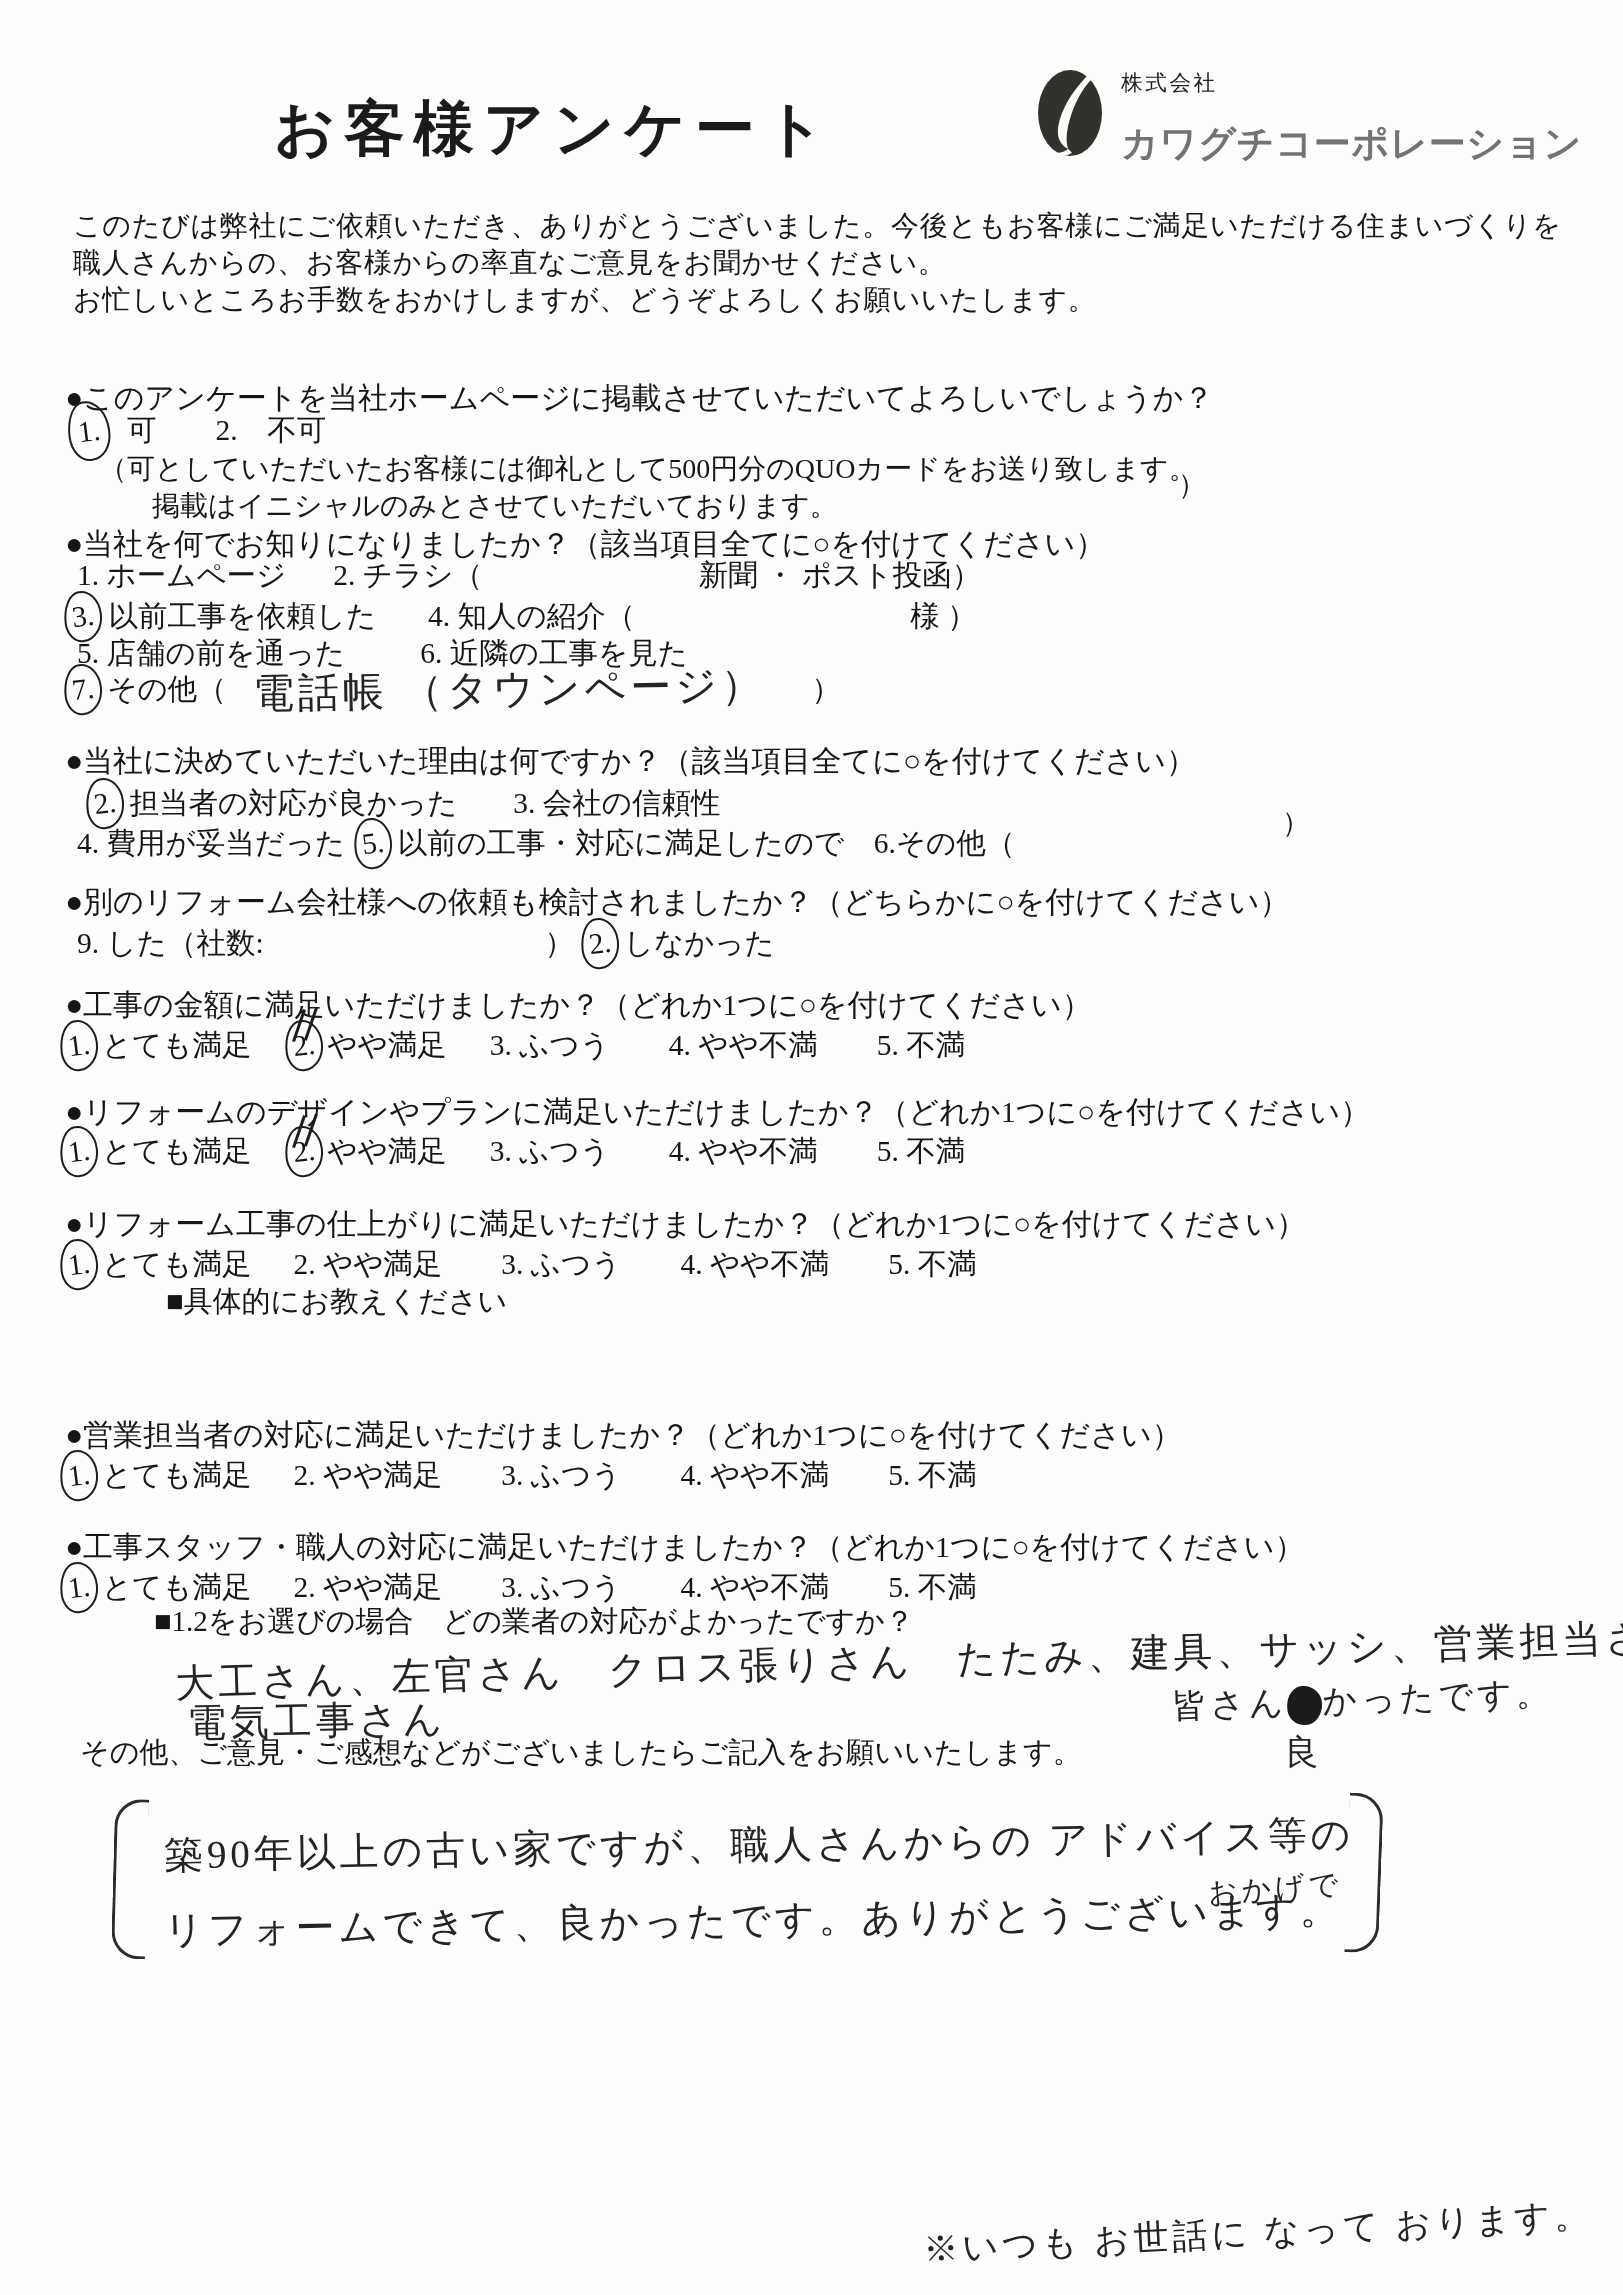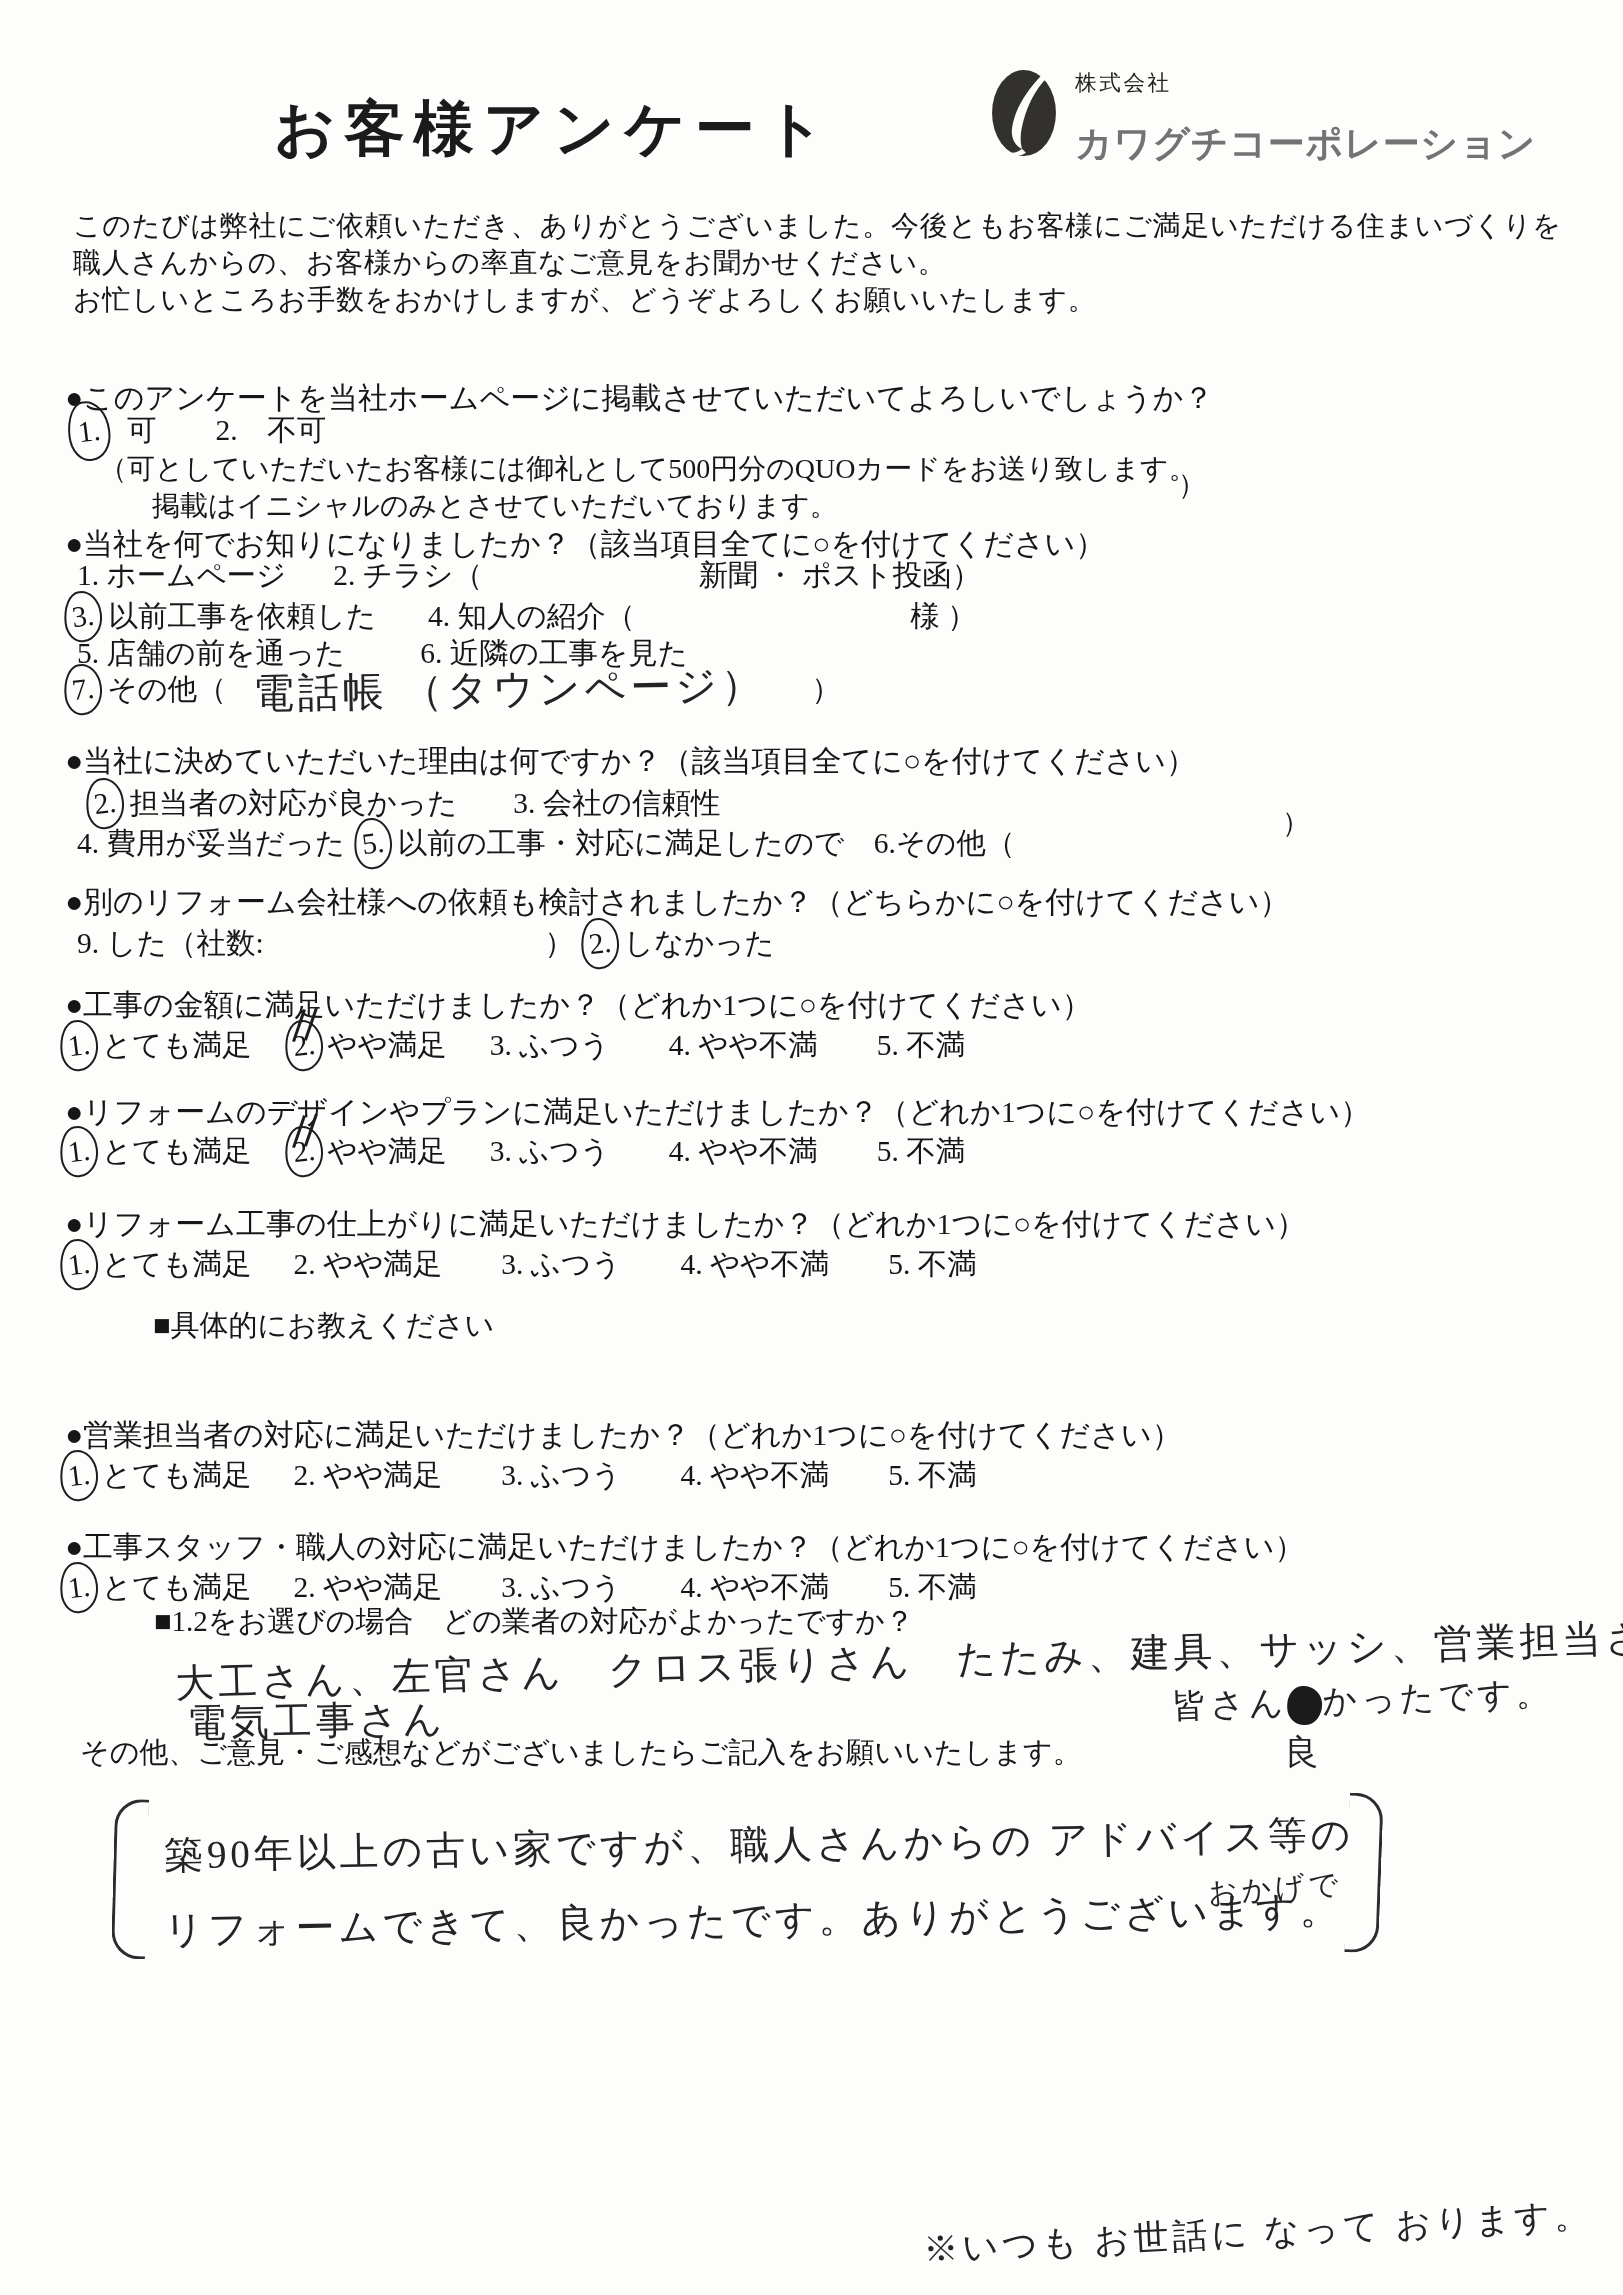--- a/index.html
+++ b/index.html
@@ -55,21 +55,21 @@
   .brk.left{border-left-width:3.3px;border-top-width:3.3px;border-bottom-width:3.3px;border-radius:27.5px 0 0 27.5px;transform:rotate(1.5deg);}
   .brk.right{border-right-width:3.3px;border-top-width:3.3px;border-bottom-width:3.3px;border-radius:0 27.5px 27.5px 0;transform:rotate(2deg);}
 </style>
 </head>
 <body>
 
 <div class="page">
 
   <div class="abs title" style="left:274px;top:89px;">お客様アンケート</div>
 
-  <div class="abs logo-wrap" style="left:990px;top:68px;">
+  <div class="abs logo-wrap" style="left:1036px;top:68px;">
     <svg width="68" height="90" viewBox="0 0 104 138">
       <ellipse cx="52" cy="69" rx="49" ry="66" fill="#33312e"></ellipse>
       <path d="M80 10 C 55 36 38 64 34 90 C 31 106 38 119 49 124 C 45 110 47 95 52 78 C 58 57 68 35 86 16 Z" fill="#fdfdfc"></path>
       <path d="M49 124 C 41 131 29 132 20 126 C 30 136 46 137 55 130 Z" fill="#fdfdfc"></path>
     </svg>
     <div class="logo-text">
       <div class="small">株式会社</div>
       <div class="big">カワグチコーポレーション</div>
     </div>
   </div>
@@ -202,21 +202,21 @@
   <div class="abs qh" style="left:65px;top:1204px;">●リフォーム工事の仕上がりに満足いただけましたか？（どれか1つに○を付けてください）</div>
   <div class="abs row" style="left:60px;top:1239px;">
     <span class="circ">
         <span>1.</span>
       </span>
     <span class="gap" style="width:3.9px;"></span>
     <span>とても満足</span>
     <span class="gap" style="width:42px;"></span>
     <span>2. やや満足　　3. ふつう　　4. やや不満　　5. 不満</span>
   </div>
-  <div class="abs sub" style="left:153px;top:1282px;margin-top:24px;">■具体的にお教えください</div>
+  <div class="abs sub" style="left:166px;top:1282px;">■具体的にお教えください</div>
 
   <div class="abs qh" style="left:65px;top:1415px;">●営業担当者の対応に満足いただけましたか？（どれか1つに○を付けてください）</div>
   <div class="abs row" style="left:60px;top:1450px;">
     <span class="circ">
         <span>1.</span>
       </span>
     <span class="gap" style="width:3.9px;"></span>
     <span>とても満足</span>
     <span class="gap" style="width:42px;"></span>
     <span>2. やや満足　　3. ふつう　　4. やや不満　　5. 不満</span>

